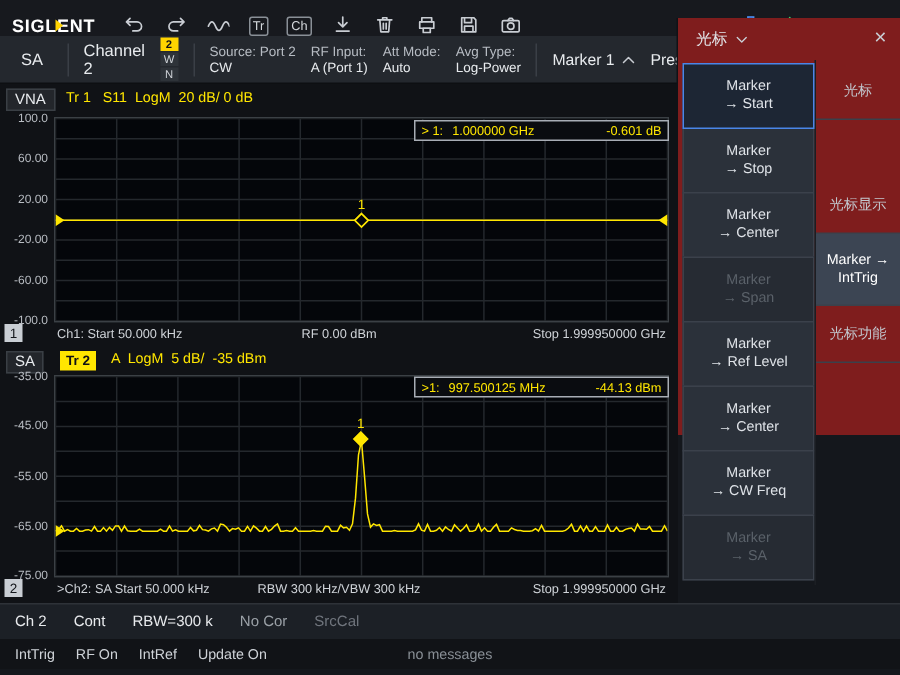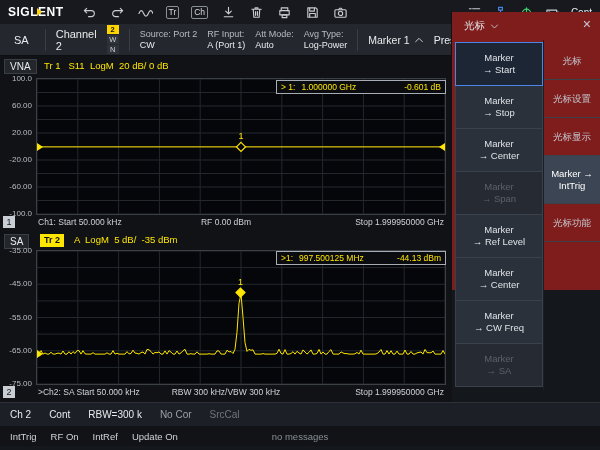--- a/index.html
+++ b/index.html
@@ -4,21 +4,21 @@
 <style>
   html,body{margin:0;padding:0}
   body{width:600px;height:450px;position:relative;overflow:hidden;
        background:#14171c;color:#d6dade;
        font-family:"Liberation Sans","DejaVu Sans",sans-serif;
        -webkit-font-smoothing:antialiased}
   .abs{position:absolute}
 
   
   #topbar{left:0;top:0;width:600px;height:24px;background:#17191e;
-          display:flex;align-items:center;gap:12px;padding:0 8px;box-sizing:border-box}
+          display:flex;align-items:flex-end;gap:12px;padding:0 8px;box-sizing:border-box}
   .logo{font-weight:bold;font-size:12px;color:#ffffff;letter-spacing:.5px;position:relative;margin-right:6px}
   .logo .accent{position:absolute;left:29px;top:3px;width:0;height:0;
                 border-left:5px solid #ffd400;border-top:4px solid transparent;border-bottom:4px solid transparent}
   .tb-icon{width:16px;height:16px;display:flex;align-items:center;justify-content:center;flex:0 0 auto}
   .tb-box{font-size:8.5px;line-height:11px;border:1px solid #8a9097;border-radius:2px;padding:0 2px;color:#d6dade}
   .tb-right{margin-left:auto;display:flex;align-items:center;gap:10px}
   .local{font-size:10px;color:#e8ebee}
 
   
   #toolbar2{left:0;top:24px;width:600px;height:32px;background:#24282e;border-bottom:1px solid #0d0f12;
@@ -381,23 +381,20 @@
   <div class="sp-btn disabled" style="top:331px">
     <span>Marker</span>
     <span>→ SA</span>
   </div>
 
   <div class="sp-vline"></div>
 
   <div class="sp-tab" style="top:30px;height:38px">
     <span>光标</span>
   </div>
-  <div class="sp-tab" style="top:68px;height:38px">
-    <span>光标设置</span>
-  </div>
   <div class="sp-tab" style="top:106px;height:38px">
     <span>光标显示</span>
   </div>
   <div class="sp-tab selected" style="top:144px;height:48px">
     <span>Marker →</span>
     <span>IntTrig</span>
   </div>
   <div class="sp-tab" style="top:192px;height:38px">
     <span>光标功能</span>
   </div>

